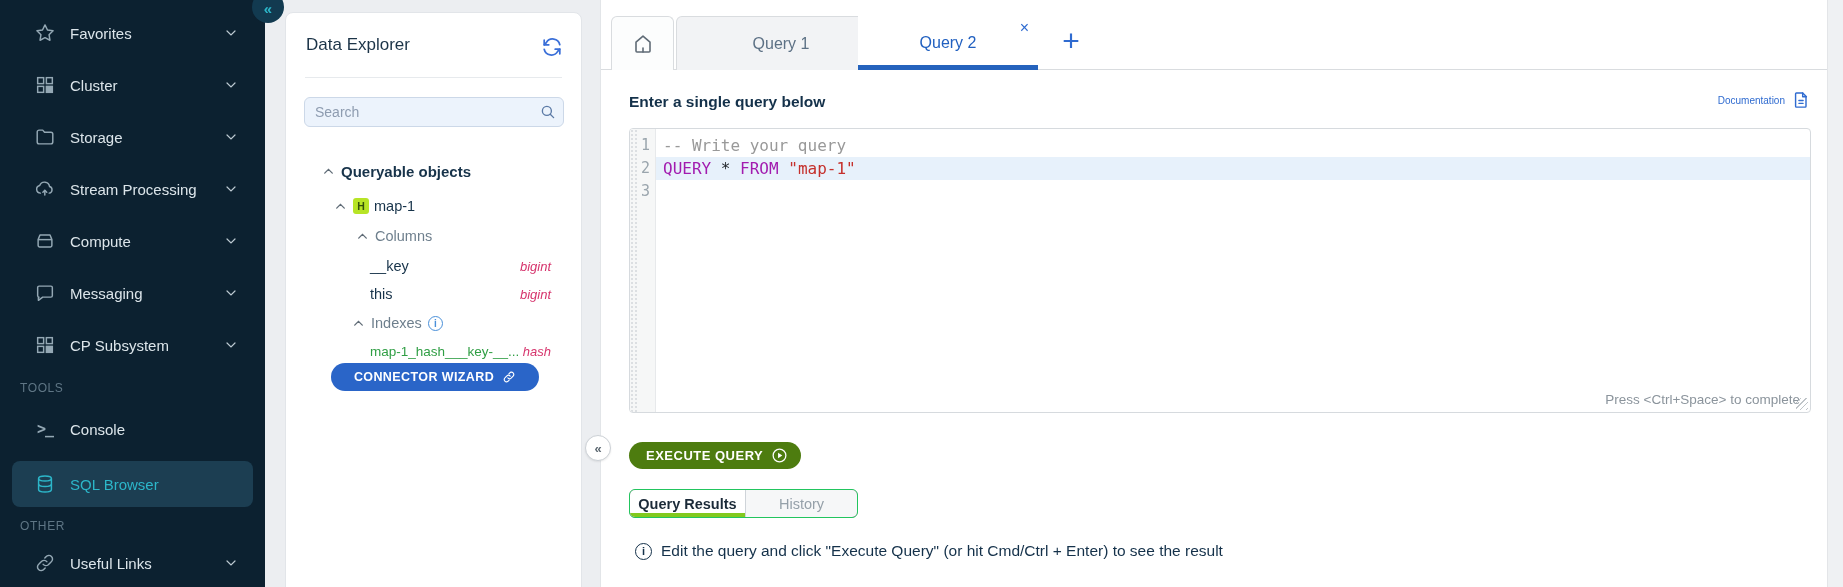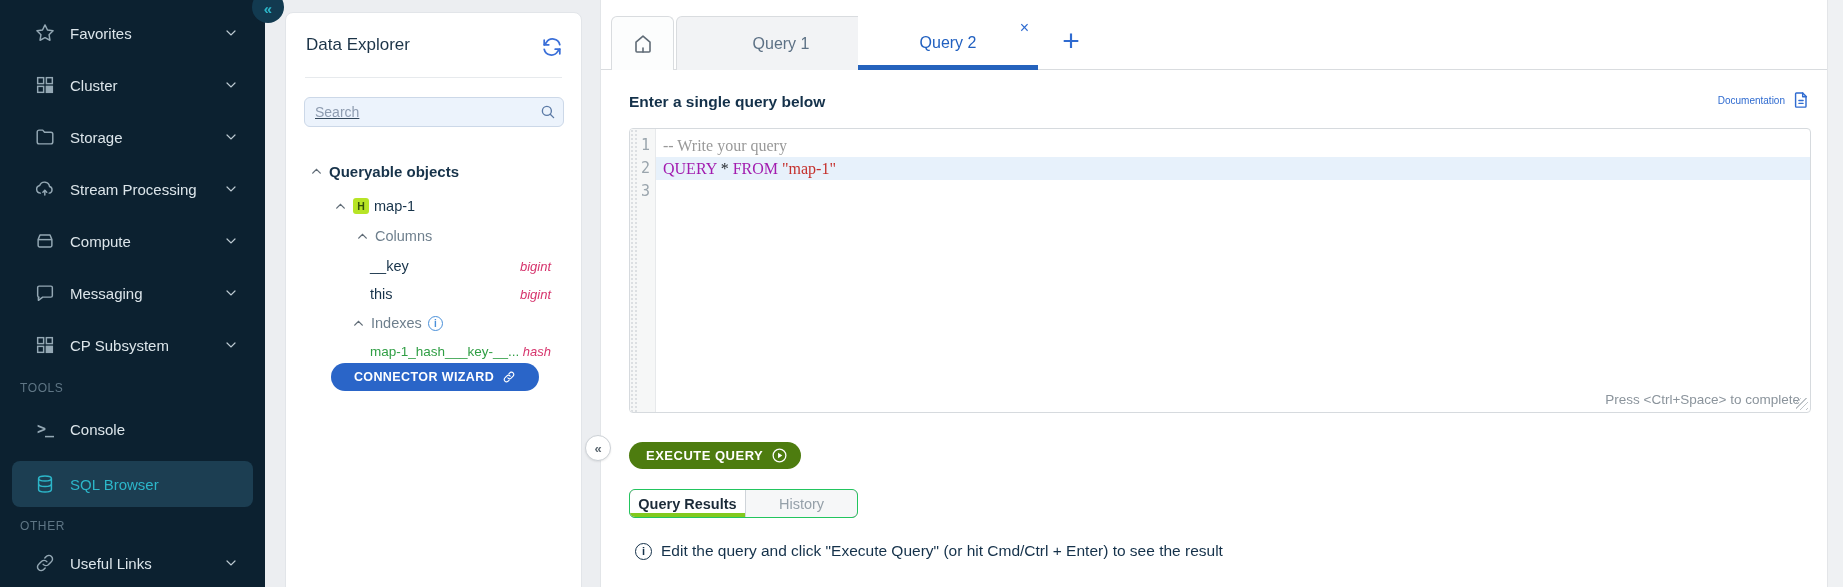--- a/index.html
+++ b/index.html
@@ -27,21 +27,21 @@
   
   .explorer-col { position:absolute; left:265px; top:0; width:335px; height:587px; background:#eceef1; }
   .card { position:absolute; left:20px; top:12px; width:297px; height:590px; background:#fff;
     border:1px solid #e2e5e9; border-radius:8px; }
   .card-title { position:absolute; left:20px; top:22px; font-size:17px; color:#1c3448; }
   .refresh-btn { position:absolute; right:16px; top:23px; width:24px; height:24px; color:#3a6fd8; cursor:pointer; }
   .refresh-btn svg { width:22px; height:22px; }
   .card-divider { position:absolute; left:19px; right:19px; top:64px; height:1px; background:#e7eaed; }
   .search-wrap { position:absolute; left:18px; top:84px; width:260px; height:30px; }
   .search-input { width:100%; height:100%; background:#ecf3fc; border:1px solid #ccd8e8; border-radius:6px;
-    font-family:"Liberation Sans", sans-serif; font-size:14px; color:#33475a; padding:0 30px 0 10px; outline:none;text-decoration:underline; }
+    font-family:"Liberation Sans", sans-serif; font-size:14px; color:#33475a; padding:0 30px 0 10px; outline:none; }
   .search-input::placeholder { color:#8e9cb0; }
   .search-icon { position:absolute; right:7px; top:6px; width:18px; height:18px; color:#5b7aa6; }
   .search-icon svg { width:18px; height:18px; }
 
   .t-row { position:absolute; left:0; right:0; height:24px; display:flex; align-items:center; font-size:14.5px; color:#17334a; }
   .t-chev { display:flex; color:#5f6b76; margin-right:6px; }
   .t-chev svg { width:13px; height:13px; }
   .t-root { font-weight:bold; font-size:15px; }
   .t-gray { color:#6e7f8d; }
   .t-type { position:absolute; right:30px; font-style:italic; font-size:13px; color:#d6336c; }
@@ -84,21 +84,21 @@
   
   .editor { position:absolute; left:28px; right:16px; top:128px; height:285px; border:1px solid #d6dade;
     border-radius:4px; background:#fff; overflow:hidden; }
   .gutter-bg { position:absolute; left:0; top:0; bottom:0; width:26px; background:#f6f7f7; border-right:1px solid #e7e9eb;
     background-image:radial-gradient(#dcdfe2 0.8px, transparent 0.8px); background-size:4px 4px; background-position:0 0;
     background-clip:padding-box; }
   .gutter-bg::after { content:""; position:absolute; left:8px; top:0; bottom:0; right:0; background:#f6f7f7; }
   .ed-row { position:relative; display:flex; height:23px; line-height:23px; font-family:"DejaVu Sans Mono", monospace; font-size:16px; }
   .ed-rows { position:absolute; left:0; right:0; top:5px; }
   .ln { position:relative; width:26px; text-align:right; padding-right:6px; color:#9aa5ad; z-index:2; font-size:15px; }
-  .code { flex:1; padding-left:7px; white-space:pre; z-index:1;font-family:Liberation Serif, serif; }
+  .code { flex:1; padding-left:7px; white-space:pre; z-index:1; }
   .code.active-line { background:#e7f1fb; }
   .tok-comment { color:#999999; }
   .tok-kw { color:#a21caf; }
   .tok-op { color:#24292e; }
   .tok-str { color:#c5302c; }
   .ed-hint { position:absolute; right:10px; bottom:5px; font-size:13.5px; color:#8b949c; }
   .resize-grip { position:absolute; right:2px; bottom:2px; width:12px; height:12px; cursor:nwse-resize;
     background:repeating-linear-gradient(135deg, transparent 0 3px, #bfc4c8 3px 4px); }
 
   .execute-btn { position:absolute; left:28px; top:442px; height:27px; padding:0 13px 0 17px; background:#4d7c0f;
@@ -271,21 +271,21 @@
       <div class="card-divider"></div>
 
       <div class="search-wrap">
         <input class="search-input" type="text" placeholder="Search" style="">
         <span class="search-icon"><svg viewBox="0 0 24 24" fill="none" stroke="currentColor" stroke-width="1.8" stroke-linecap="round">
               <circle cx="10.5" cy="10.5" r="6"></circle>
               <line x1="15" y1="15" x2="19.5" y2="19.5"></line>
             </svg></span>
       </div>
 
-      <div class="t-row t-root" style="top:146px; padding-left:24px">
+      <div class="t-row t-root" style="top:146px; padding-left:36px">
         <span class="t-chev">
             <svg viewBox="0 0 24 24" fill="none" stroke="currentColor" stroke-width="2.4" stroke-linecap="round">
               <polyline points="5 15 12 8 19 15"></polyline>
             </svg>
           </span>
         <span>Queryable objects</span>
       </div>
       <div class="t-row" style="top:181px; padding-left:48px">
         <span class="t-chev">
             <svg viewBox="0 0 24 24" fill="none" stroke="currentColor" stroke-width="2.4" stroke-linecap="round">

